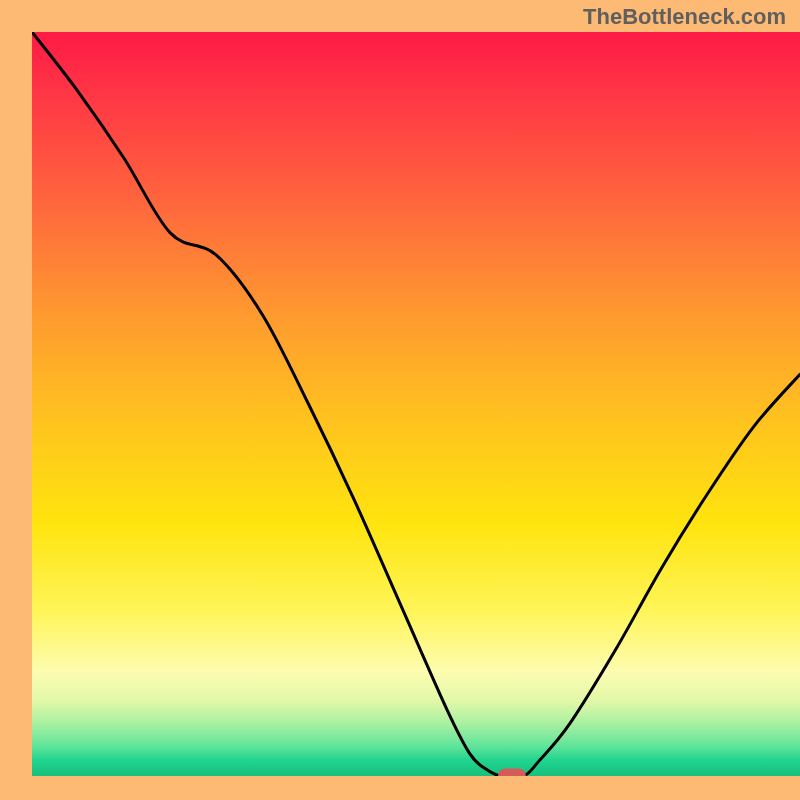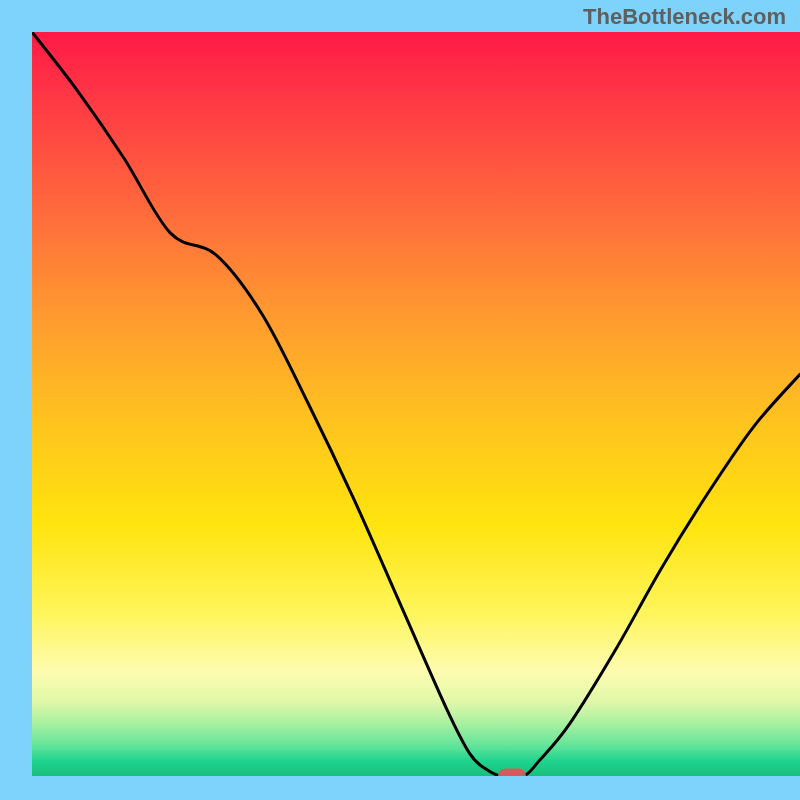--- a/index.html
+++ b/index.html
@@ -7,21 +7,21 @@
     padding: 0;
     width: 800px;
     height: 800px;
     background: #000;
     font-family: Arial, Helvetica, sans-serif;
   }
   .outer {
     position: relative;
     width: 800px;
     height: 800px;
-    background: #7dd3fc;
+    background: #fdba74;
   }
   .attribution {
     position: absolute;
     top: 4px;
     right: 14px;
     color: #5f5f5f;
     font-size: 22px;
     font-weight: bold;
     z-index: 40;
   }

